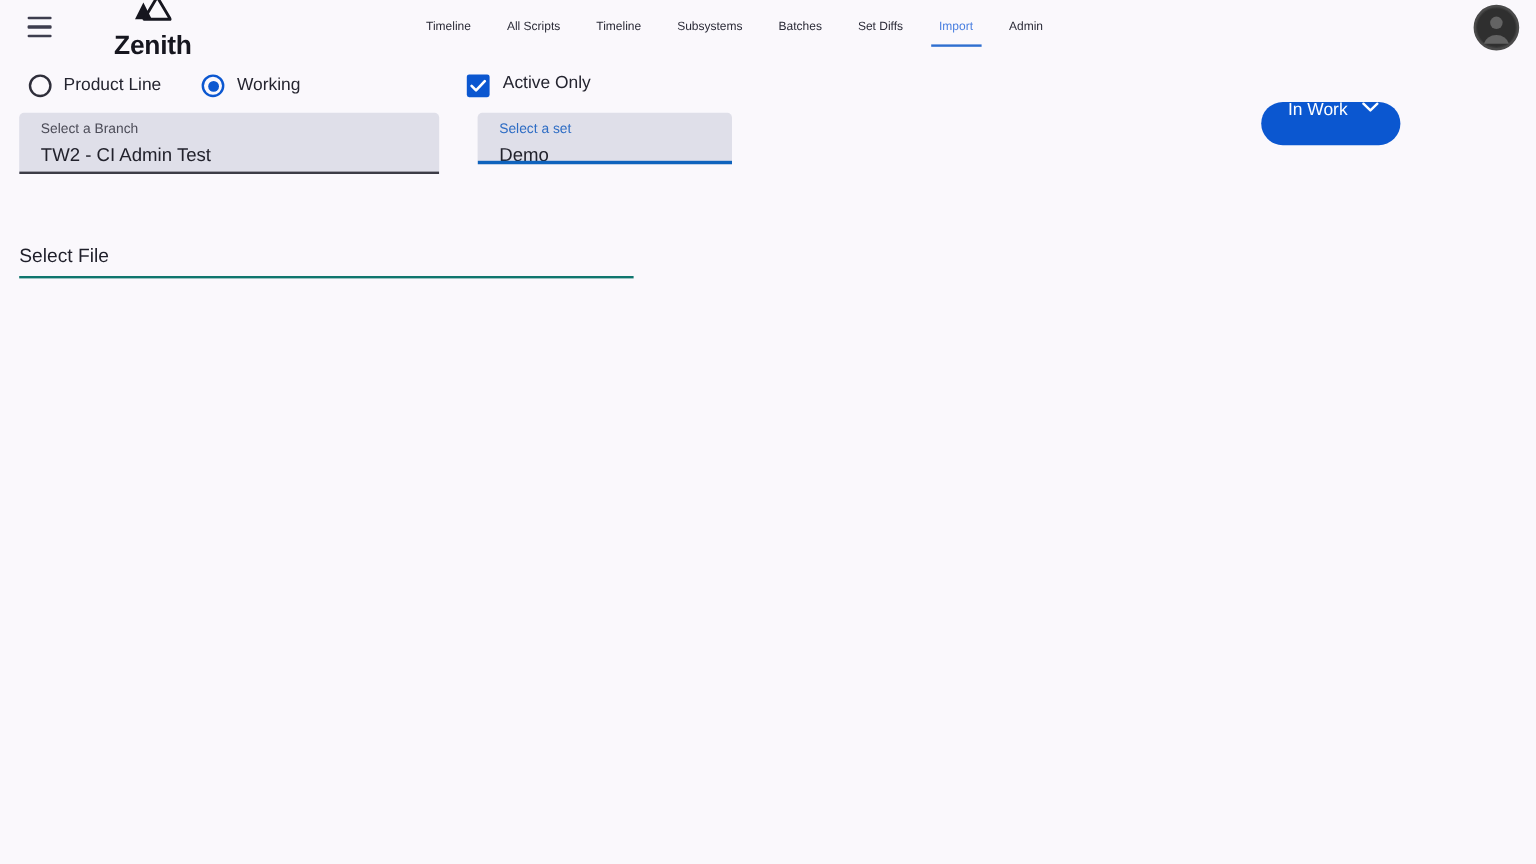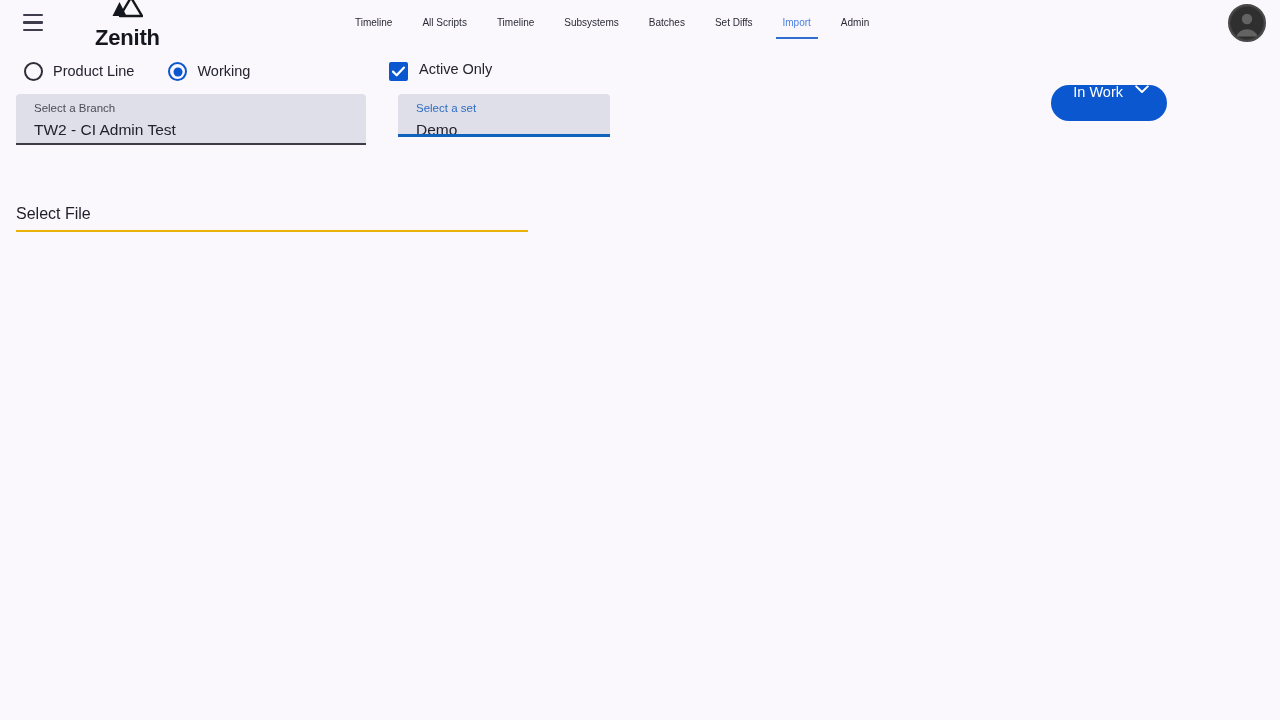--- a/index.html
+++ b/index.html
@@ -249,21 +249,21 @@
   }
   .inwork-btn svg { display: block; }
 
   
   .file-picker {
     position: absolute;
     left: 16px;
     top: 192px;
     width: 512px;
     height: 40px;
-    border-bottom: 2px solid #eab308;
+    border-bottom: 2px solid #0f766e;
     display: flex;
     align-items: flex-start;
     cursor: pointer;
   }
   .file-picker-text {
     font-size: 16px;
     color: #1f1f2a;
     line-height: 1.2;
     padding-top: 12px;
   }

